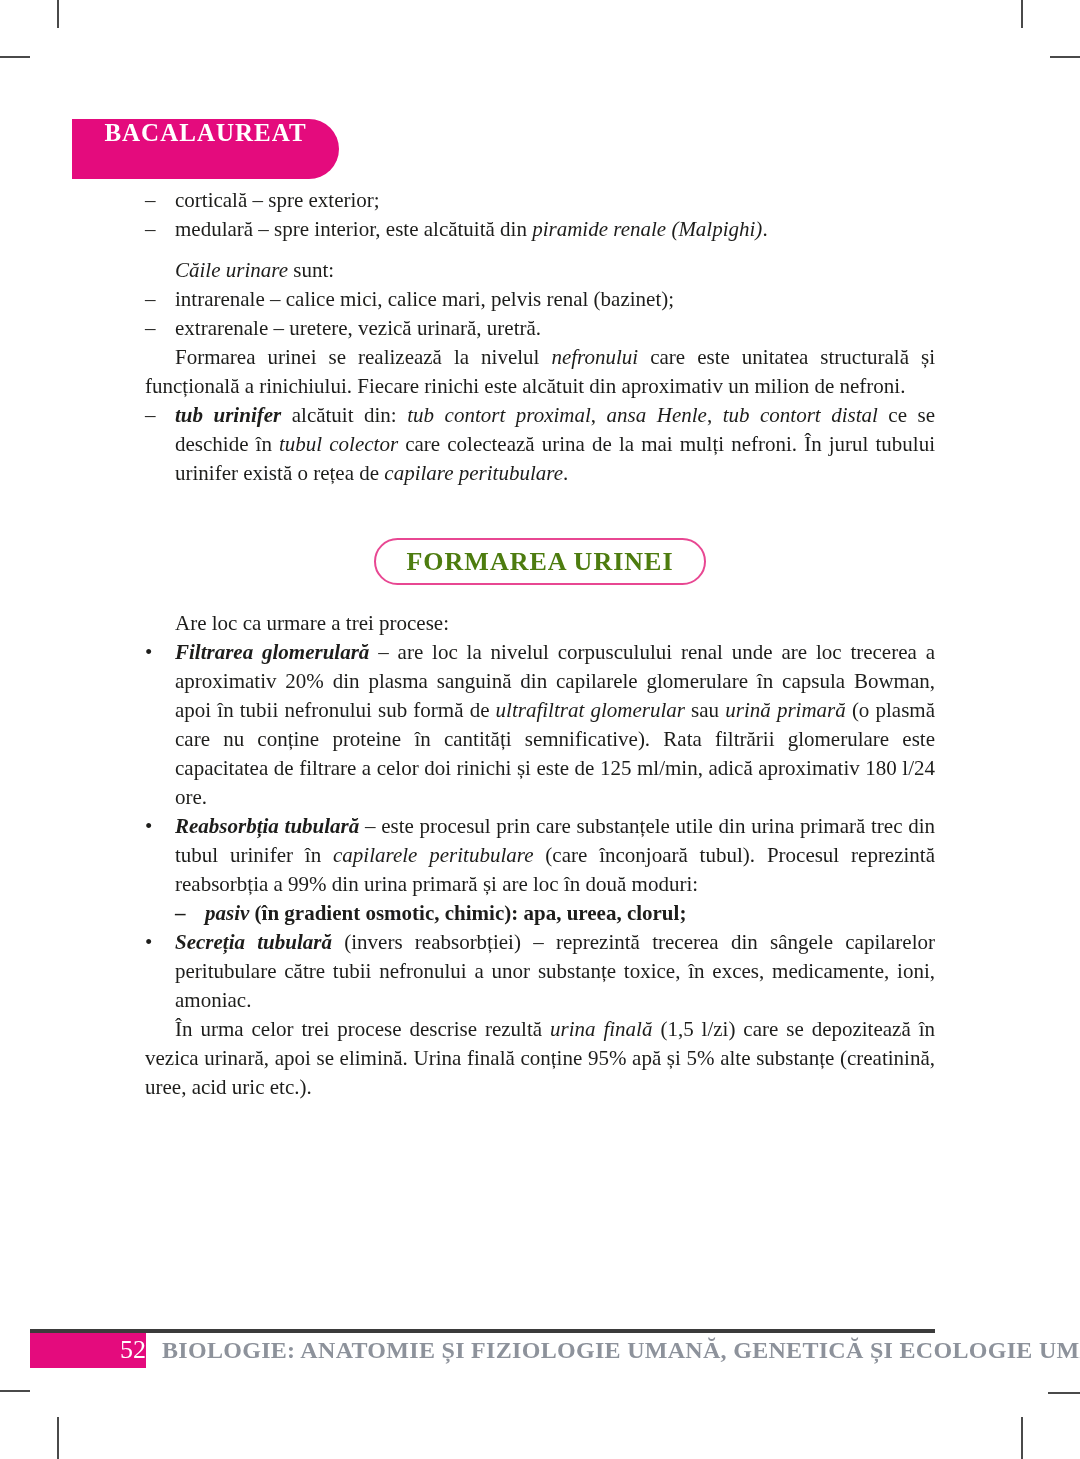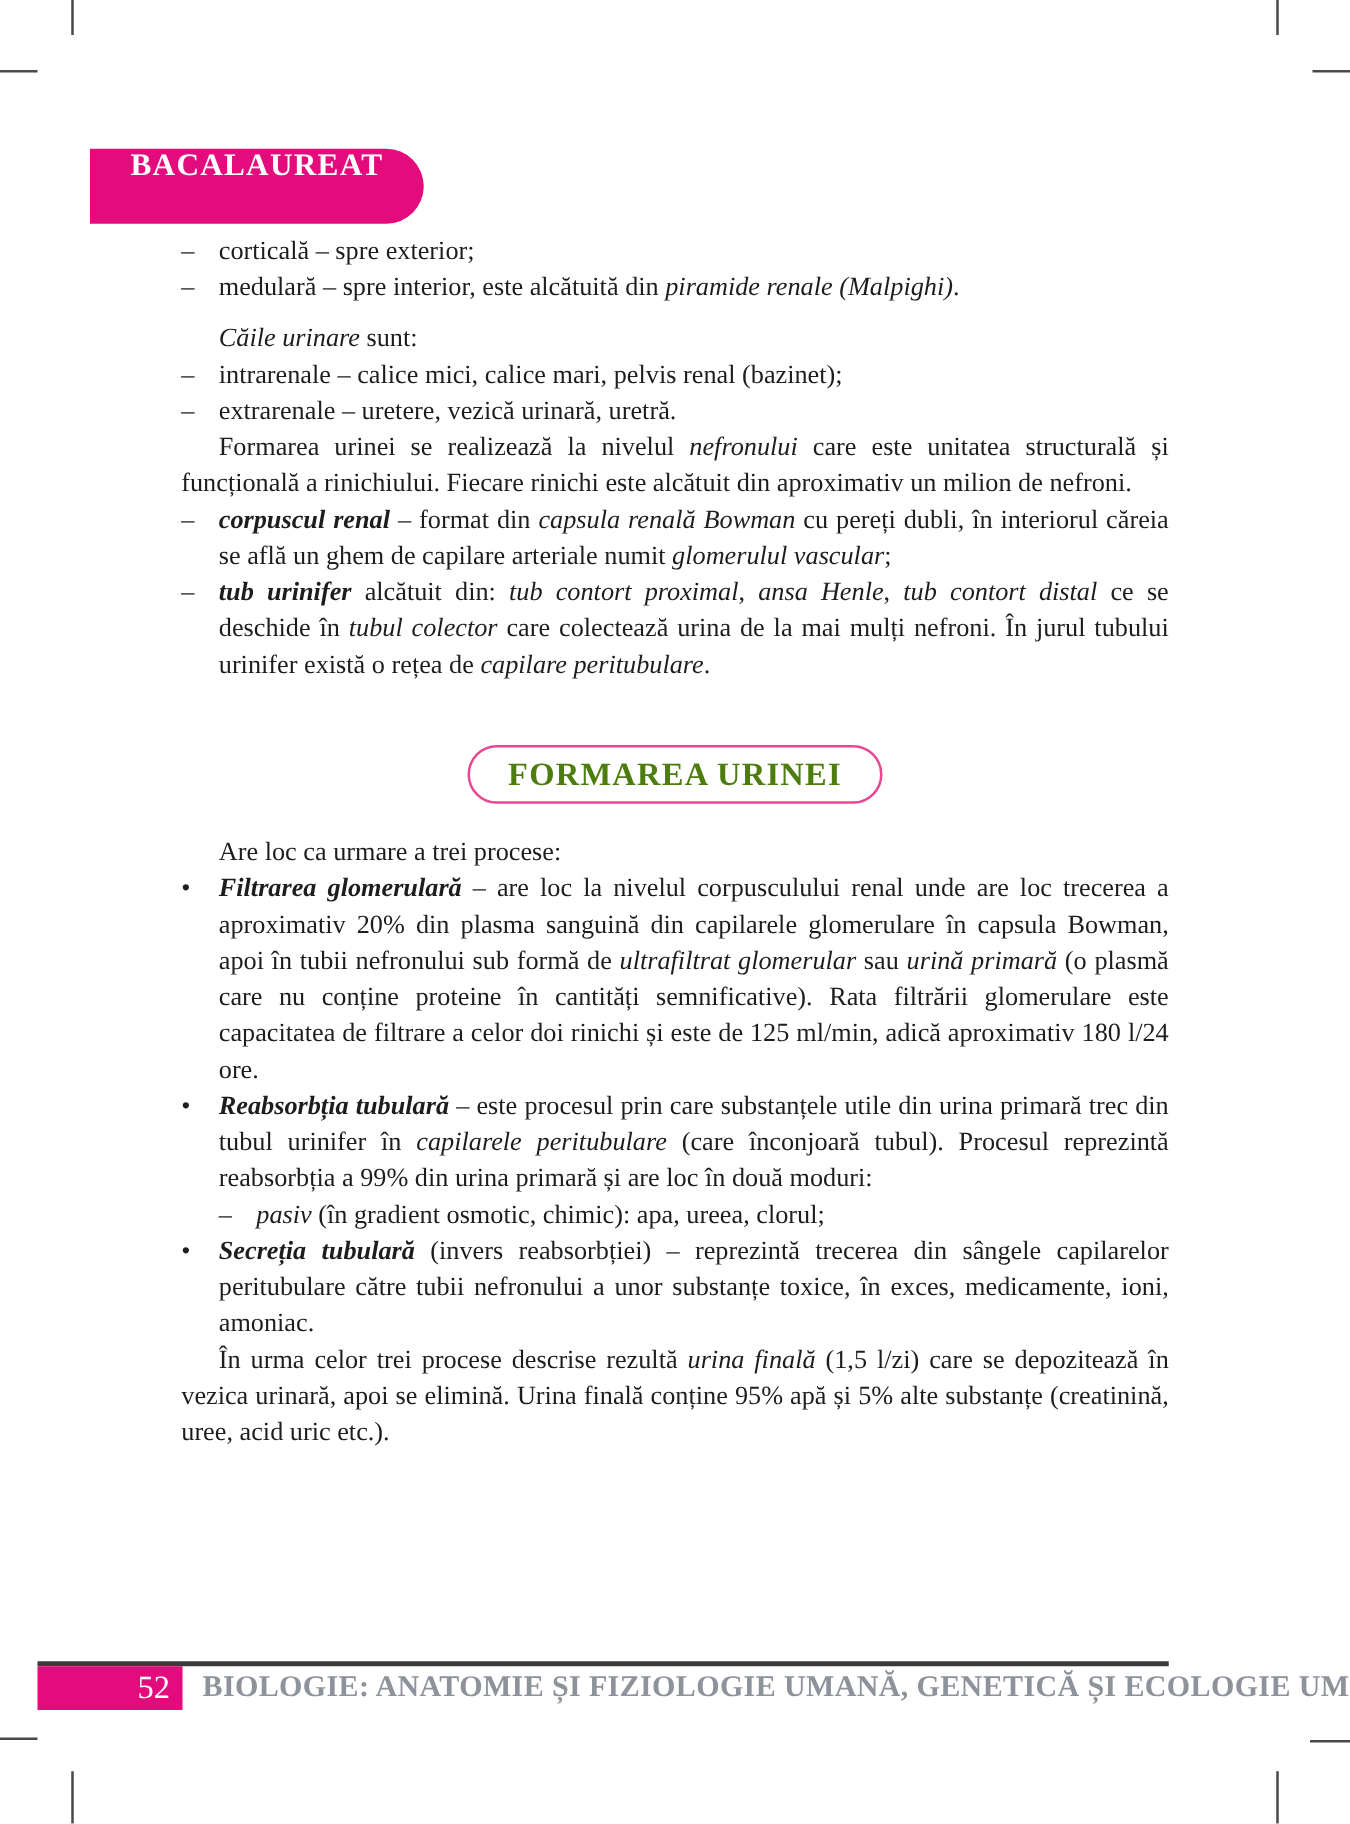--- a/index.html
+++ b/index.html
@@ -21,21 +21,21 @@
     color:#ffffff; font-weight:bold; font-size:25px; letter-spacing:1px;
   }
 
   
   .body-col {
     position:absolute; left:145px; top:186px; width:790px;
     font-size:21px; line-height:29px;
   }
   .block { text-align:justify; }
   .b-dash { padding-left:30px; }
-  .b-sub  { padding-left:60px; }
+  .b-sub  { padding-left:60px;font-weight:bold; }
   .marker { display:inline-block; width:30px; margin-left:-30px; }
   .b-ind  { text-indent:30px;margin-top:12px; }
   .b-par  { text-indent:30px; }
   .n  { font-style:normal; }
   .i  { font-style:italic; }
   .bi { font-style:italic; font-weight:bold; }
 
   
   .section-box {
     margin:50px auto 24px; width:max-content;
@@ -48,21 +48,21 @@
   }
 
   
   .footer-rule {
     position:absolute; left:30px; top:1329px; width:905px; height:4px;
     background:var(--footer-rule,#3b3b3b);
   }
   .pagenum {
     position:absolute; left:30px; top:1333px; width:116px; height:35px;
     background:var(--magenta,#e40b7d); color:#ffffff; font-size:26px;
-    line-height:34px; text-align:right; padding-right:10px; box-sizing:border-box;font-family:Liberation Serif, serif;
+    line-height:34px; text-align:right; box-sizing:border-box;font-family:Liberation Serif, serif;
   }
   .footer-title {
     position:absolute; left:162px; top:1337px; width:790px;
     color:var(--footer-text,#8d929b); font-weight:bold; font-size:24px;
     letter-spacing:0.3px; white-space:nowrap;
   }
 </style>
 </head>
 <body>
 
@@ -82,21 +82,20 @@
   </div>
 
   <div class="body-col">
     <div>
         <div class="block b-dash"><span class="marker">–</span><span class="n">corticală – spre exterior;</span></div>
         <div class="block b-dash"><span class="marker">–</span><span class="n">medulară – spre interior, este alcătuită din </span><span class="i">piramide renale (Malpighi)</span><span class="n">.</span></div>
         <div class="block b-ind"><span class="i">Căile urinare</span><span class="n"> sunt:</span></div>
         <div class="block b-dash"><span class="marker">–</span><span class="n">intrarenale – calice mici, calice mari, pelvis renal (bazinet);</span></div>
         <div class="block b-dash"><span class="marker">–</span><span class="n">extrarenale – uretere, vezică urinară, uretră.</span></div>
         <div class="block b-par"><span class="n">Formarea urinei se realizează la nivelul </span><span class="i">nefronului</span><span class="n"> care este unitatea structurală și funcțională a rinichiului. Fiecare rinichi este alcătuit din aproximativ un milion de nefroni.</span></div>
-        <div class="block b-dash"><span class="marker">–</span><span class="bi">corpuscul renal</span><span class="n"> – format din </span><span class="i">capsula renală Bowman</span><span class="n"> cu pereți dubli, în interiorul căreia se află un ghem de capilare arteriale numit </span><span class="i">glomerulul vascular</span><span class="n">;</span></div>
         <div class="block b-dash"><span class="marker">–</span><span class="bi">tub urinifer</span><span class="n"> alcătuit din: </span><span class="i">tub contort proximal</span><span class="n">, </span><span class="i">ansa Henle</span><span class="n">, </span><span class="i">tub contort distal</span><span class="n"> ce se deschide în </span><span class="i">tubul colector</span><span class="n"> care colectează urina de la mai mulți nefroni. În jurul tubului urinifer există o rețea de </span><span class="i">capilare peritubulare</span><span class="n">.</span></div>
       </div>
 
     <div class="section-box">
       <span>FORMAREA URINEI</span>
     </div>
 
     <div>
         <div class="block b-ind"><span class="n">Are loc ca urmare a trei procese:</span></div>
         <div class="block b-dash"><span class="marker">•</span><span class="bi">Filtrarea glomerulară</span><span class="n"> – are loc la nivelul corpusculului renal unde are loc trecerea a aproximativ 20% din plasma sanguină din capilarele glomerulare în capsula Bowman, apoi în tubii nefronului sub formă de </span><span class="i">ultrafiltrat glomerular</span><span class="n"> sau </span><span class="i">urină primară</span><span class="n"> (o plasmă care nu conține proteine în cantități semnificative). Rata filtrării glomerulare este capacitatea de filtrare a celor doi rinichi și este de 125 ml/min, adică aproximativ 180 l/24 ore.</span></div>

